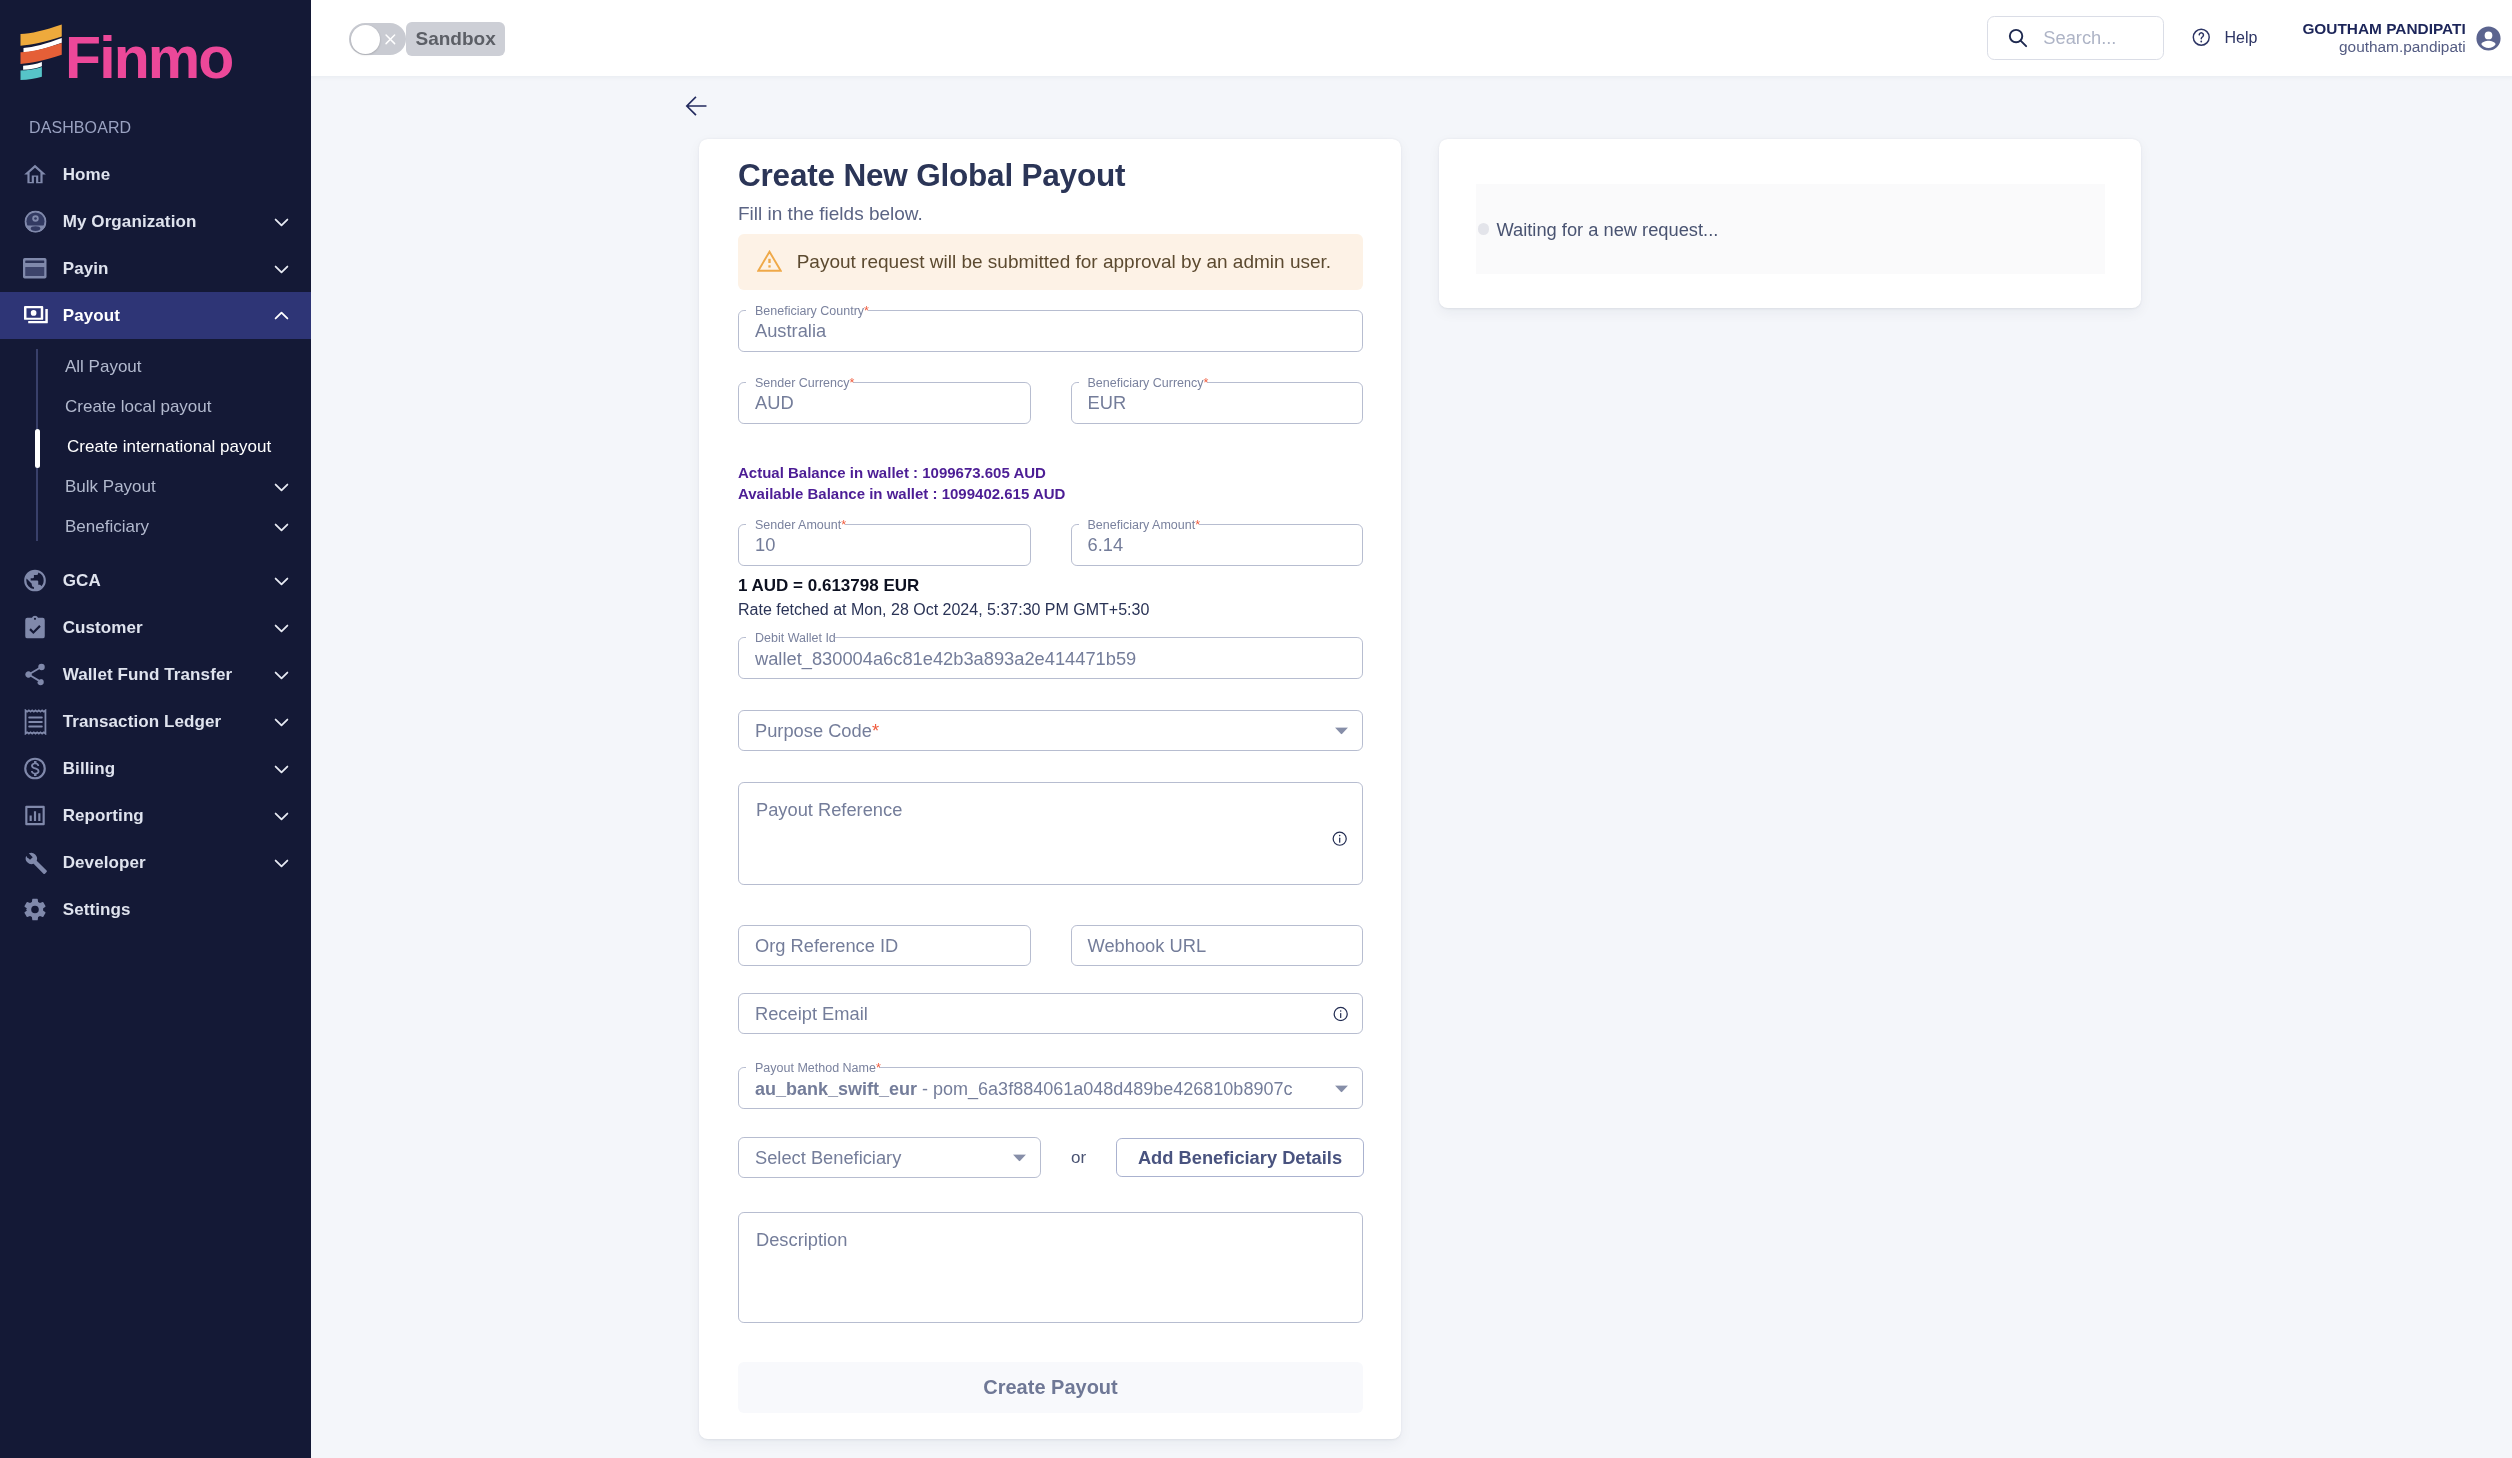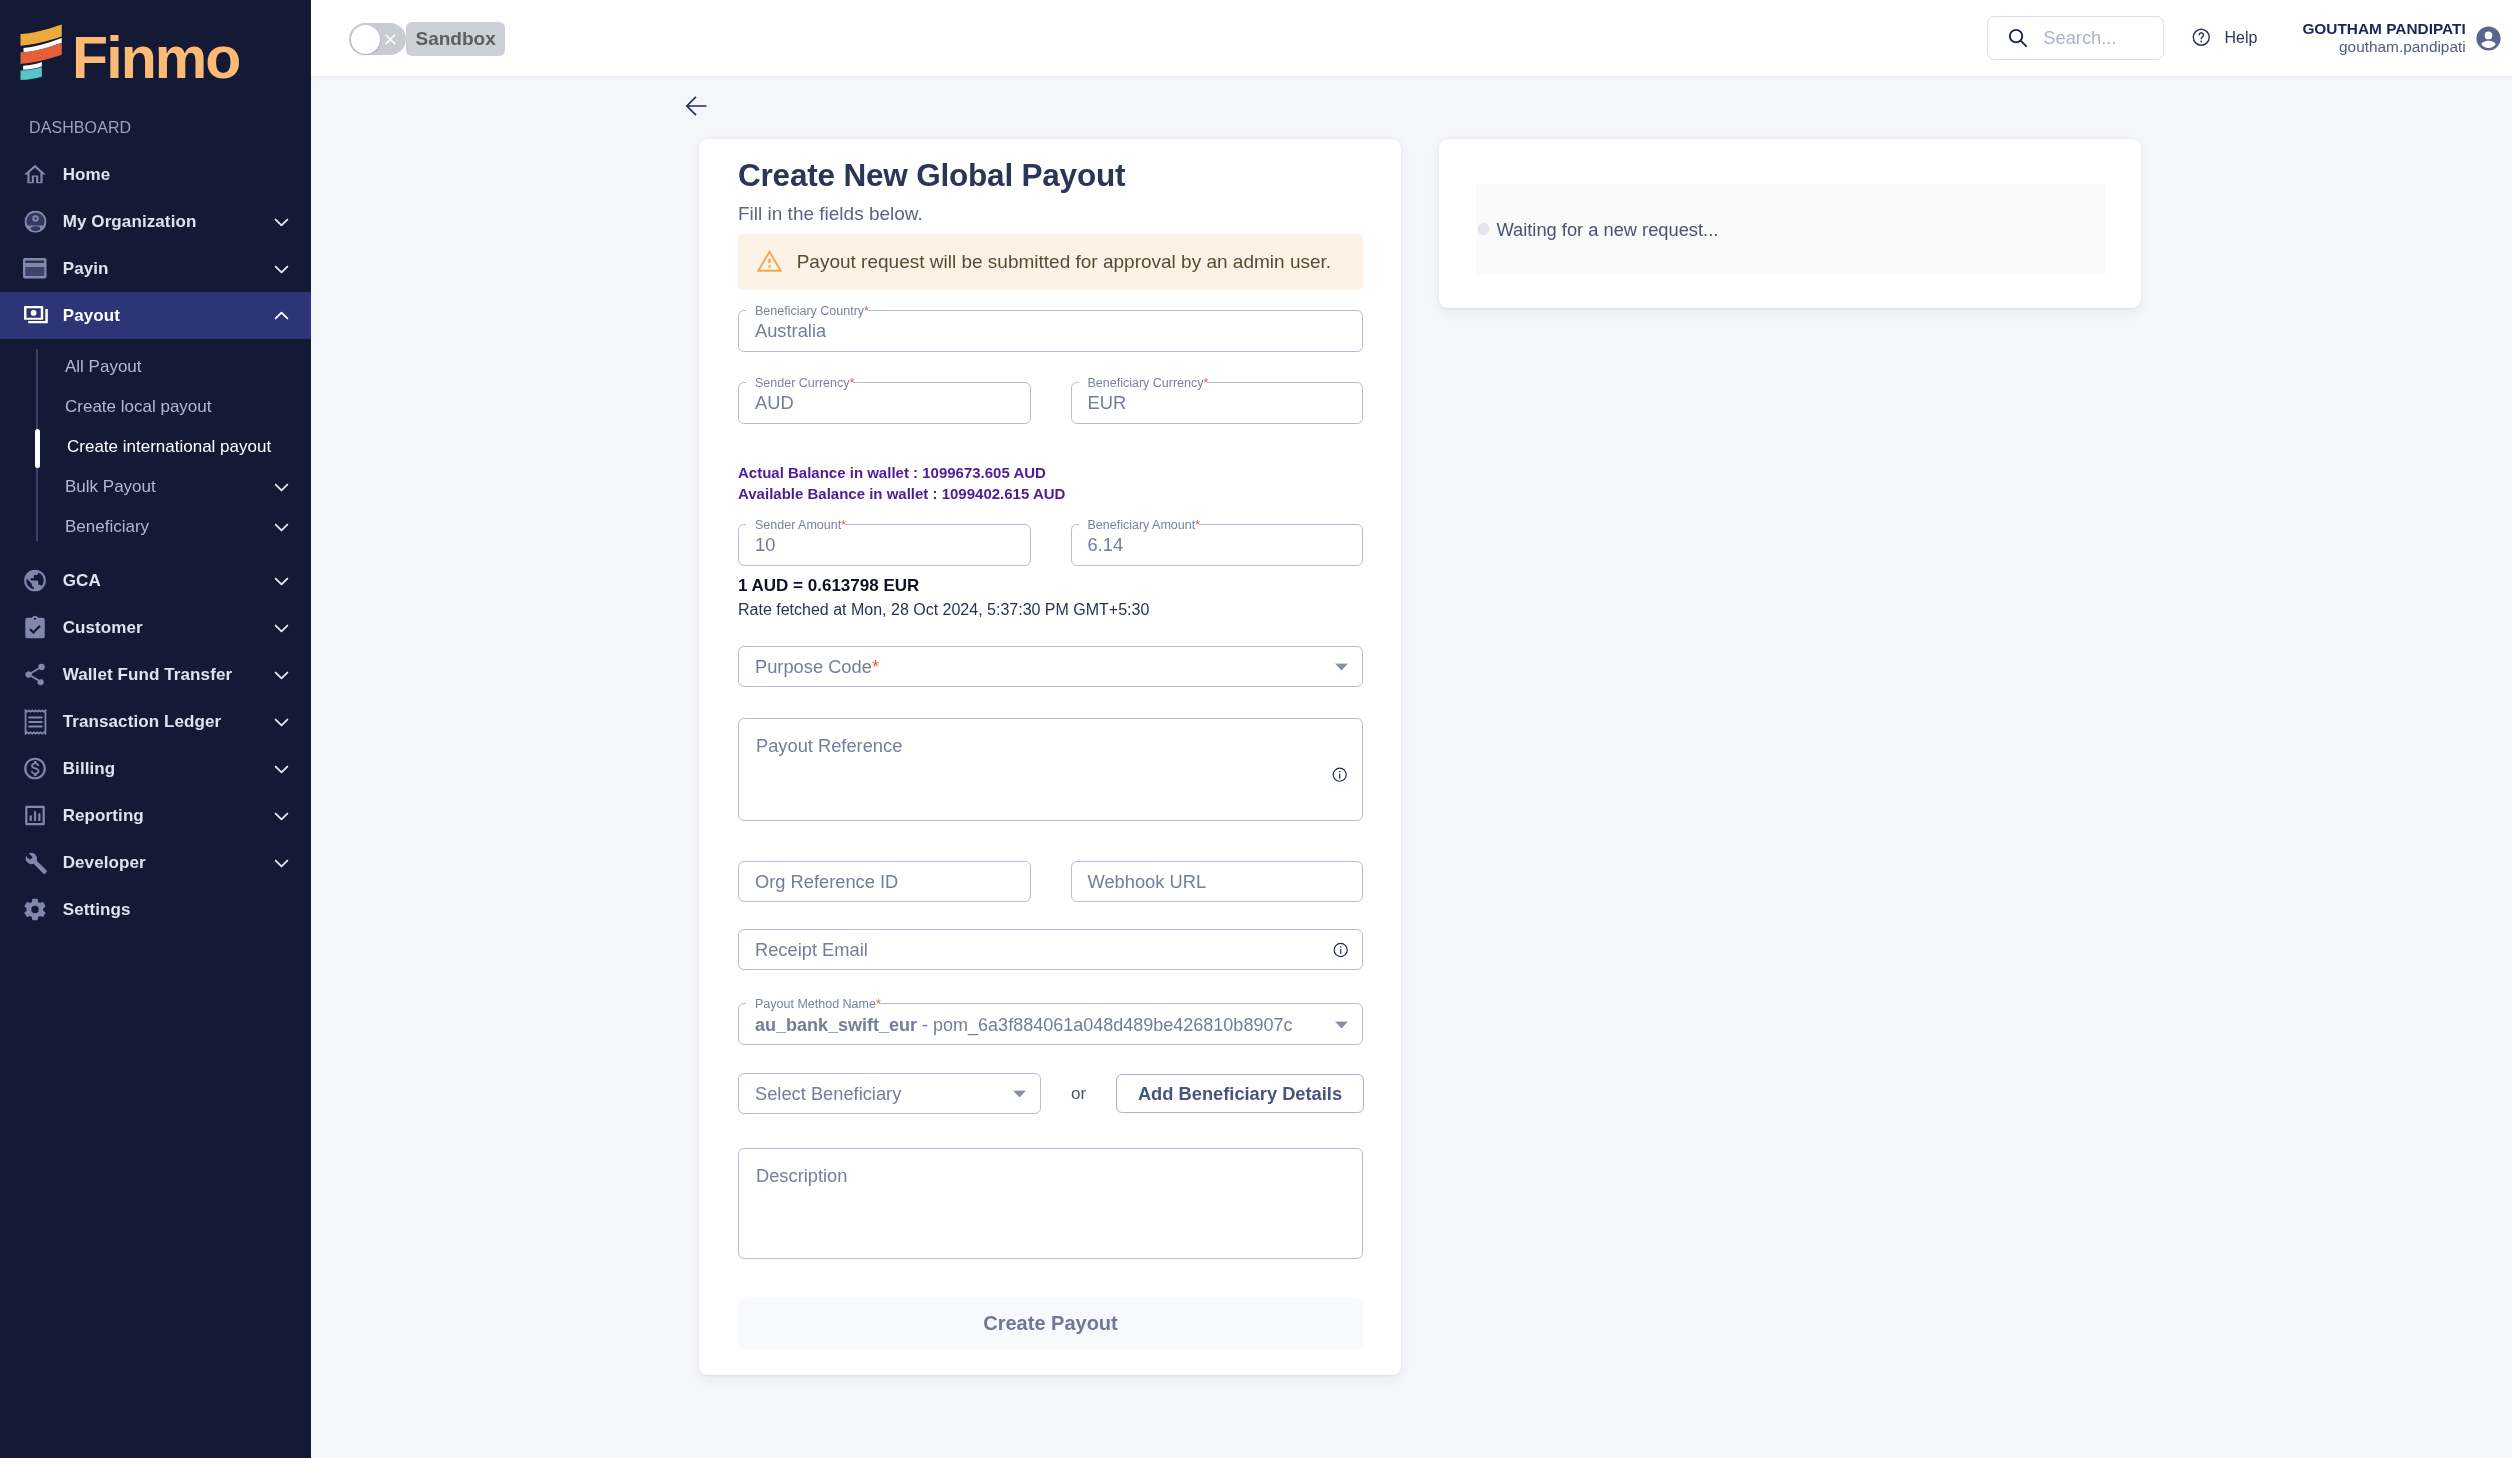--- a/index.html
+++ b/index.html
@@ -4,21 +4,21 @@
 <style>
   * { box-sizing: border-box; margin: 0; padding: 0; }
   html, body { width: 2512px; height: 1458px; overflow: hidden; }
   body { font-family: "Liberation Sans", sans-serif; background: #f4f6fa; }
   .app { position: relative; width: 2512px; height: 1458px; }
 
   
   .sidebar { position:absolute; left:0; top:0; width:311px; height:1458px; background:#141936; z-index:5; overflow:hidden; }
   .logo-wrap { position:absolute; left:20px; top:24px; display:flex; align-items:flex-end; }
   .logo-mark { width:43px; height:57px; display:block; }
-  .logo-text { color:#fdba74; font-size:59px; font-weight:700; letter-spacing:-1.9px; line-height:46px; height:46px; margin-left:9px; }
+  .logo-text { color:#ec4899; font-size:59px; font-weight:700; letter-spacing:-1.9px; line-height:46px; height:46px; margin-left:2px; }
   .side-section { position:absolute; left:29px; top:122px; color:#9aa2c1; font-size:16px; line-height:12.5px; height:12.5px; letter-spacing:0.1px; }
 
   .nav { position:absolute; left:0; top:151px; width:311px; }
   .nav-item { position:relative; height:47px; display:flex; align-items:center; padding-left:22px; cursor:pointer; }
   .nav-item .ico { width:26px; height:26px; flex:0 0 26px; display:flex; align-items:center; justify-content:center; }
   .nav-item .lbl { margin-left:14.7px; font-size:17px; font-weight:700; color:#dfe3ee; letter-spacing:0.1px; white-space:nowrap; }
   .nav-item .chev { position:absolute; right:19px; top:50%; transform:translateY(-50%); display:flex; }
   .nav-item.active { background:#2e3576; }
   .nav-item.active .lbl { color:#ffffff; }
 
@@ -431,20 +431,27 @@
         <span class="lg"><span>Beneficiary Amount</span><span class="req">*</span></span>
         <span class="val">6.14</span>
       </div>
     </div>
 
     <div style="margin-top:14px;">
       <div class="rate">1 AUD = 0.613798 EUR</div>
       <div class="ratesub">Rate fetched at Mon, 28 Oct 2024, 5:37:30 PM GMT+5:30</div>
     </div>
 
+    <div class="fld" style="margin-top:23px;">
+      <fieldset>
+          <legend><span>Debit Wallet Id</span></legend>
+        </fieldset>
+      <span class="lg">Debit Wallet Id</span>
+      <span class="val">wallet_830004a6c81e42b3a893a2e414471b59</span>
+    </div>
 
     <div class="fld nolabel" style="margin-top:31px;">
       <fieldset></fieldset>
       <span class="val"><span>Purpose Code</span><span class="req">*</span></span>
       <span class="sel-arrow">
           <svg width="13" height="7.3" viewBox="0 0 18 10" fill="#868ea8">
             <path d="M0 0h18L9 10z"></path>
           </svg>
         </span>
     </div>

